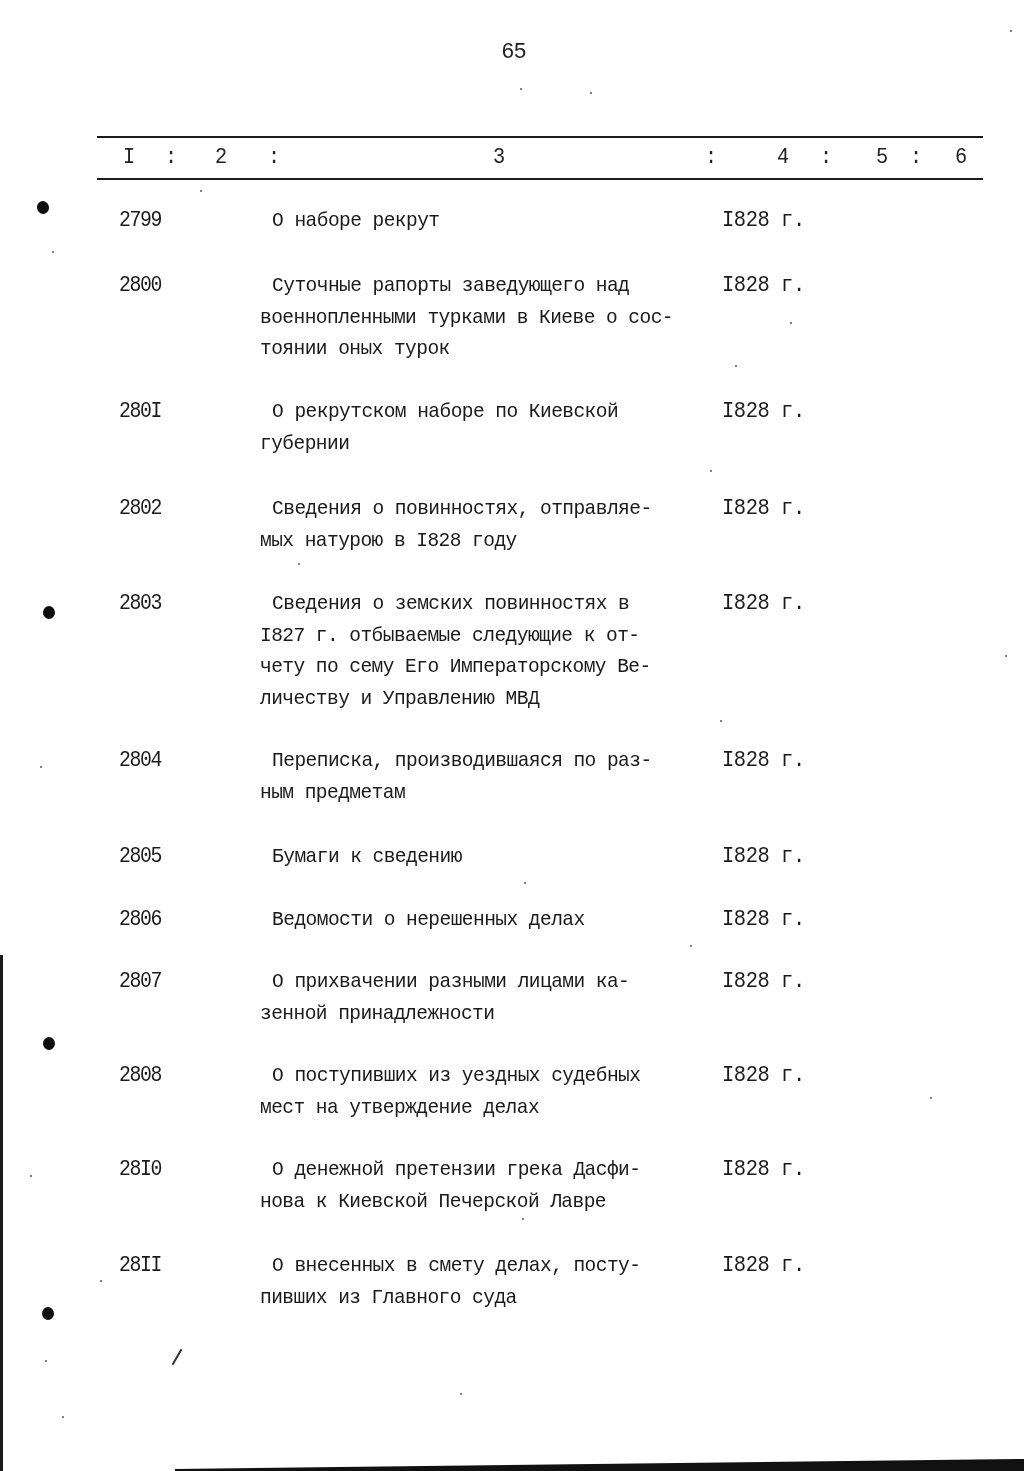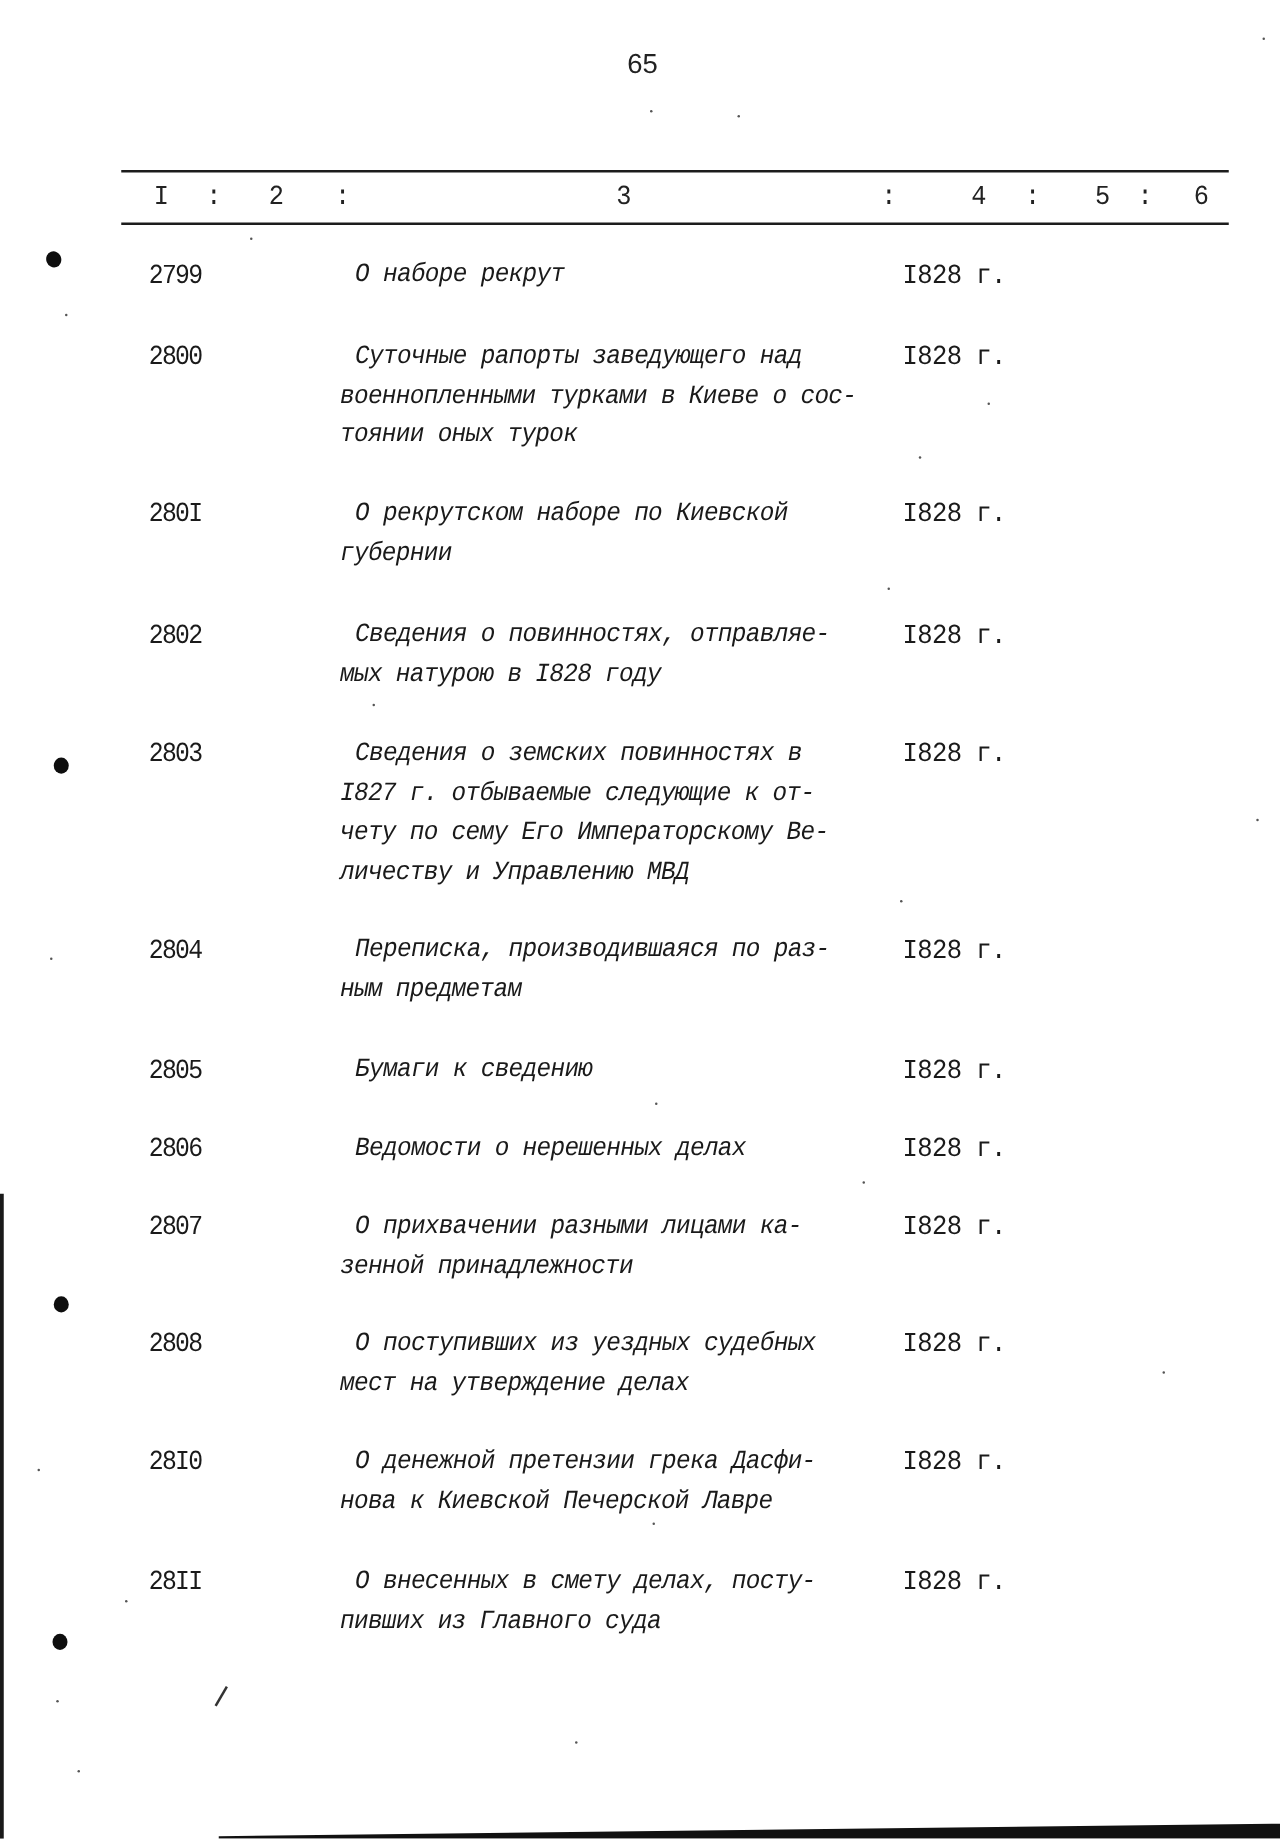--- a/index.html
+++ b/index.html
@@ -20,21 +20,21 @@
   .rule.bottom { top: 178px; }
   .hdr {
     position: absolute; top: 145px; font-size: 22px; color: #222;
     transform: scaleX(0.92); transform-origin: left top;
   }
   .entry { position: absolute; left: 0; width: 1024px; }
   .num {
     position: absolute; left: 119px; font-size: 22px; letter-spacing: -1.5px;
     transform: scaleX(0.9); transform-origin: left top;
   }
-  .desc { position: absolute; left: 272px; width: 470px; font-style: italic; }
+  .desc { position: absolute; left: 260px; width: 470px; }
   .desc .line {
     display: block; height: 31.5px; font-size: 21px; line-height: 31.5px;
     white-space: nowrap; letter-spacing: -0.6px;
     transform: scaleX(0.93); transform-origin: left top;
   }
   .desc .line.first { padding-left: 13px; }
   .year {
     position: absolute; left: 722px; font-size: 22px; line-height: 31.5px;
     white-space: nowrap; letter-spacing: -0.5px;
     transform: scaleX(0.93); transform-origin: left top;

